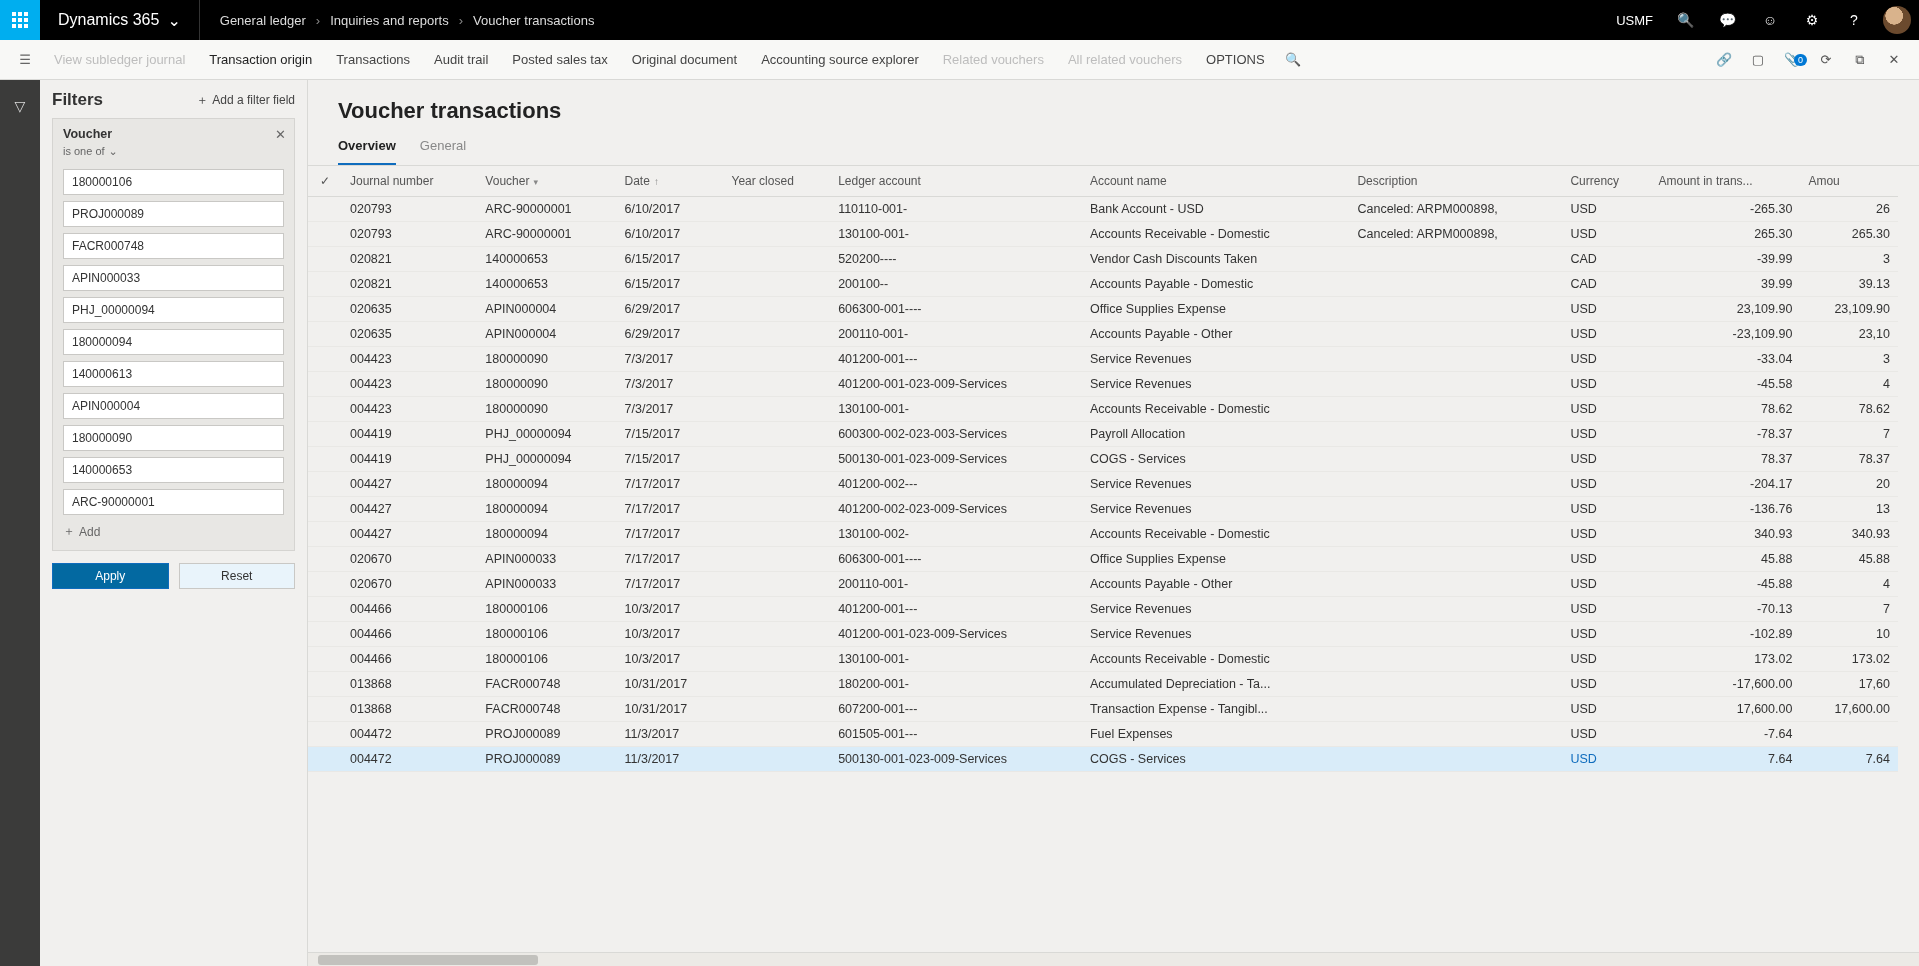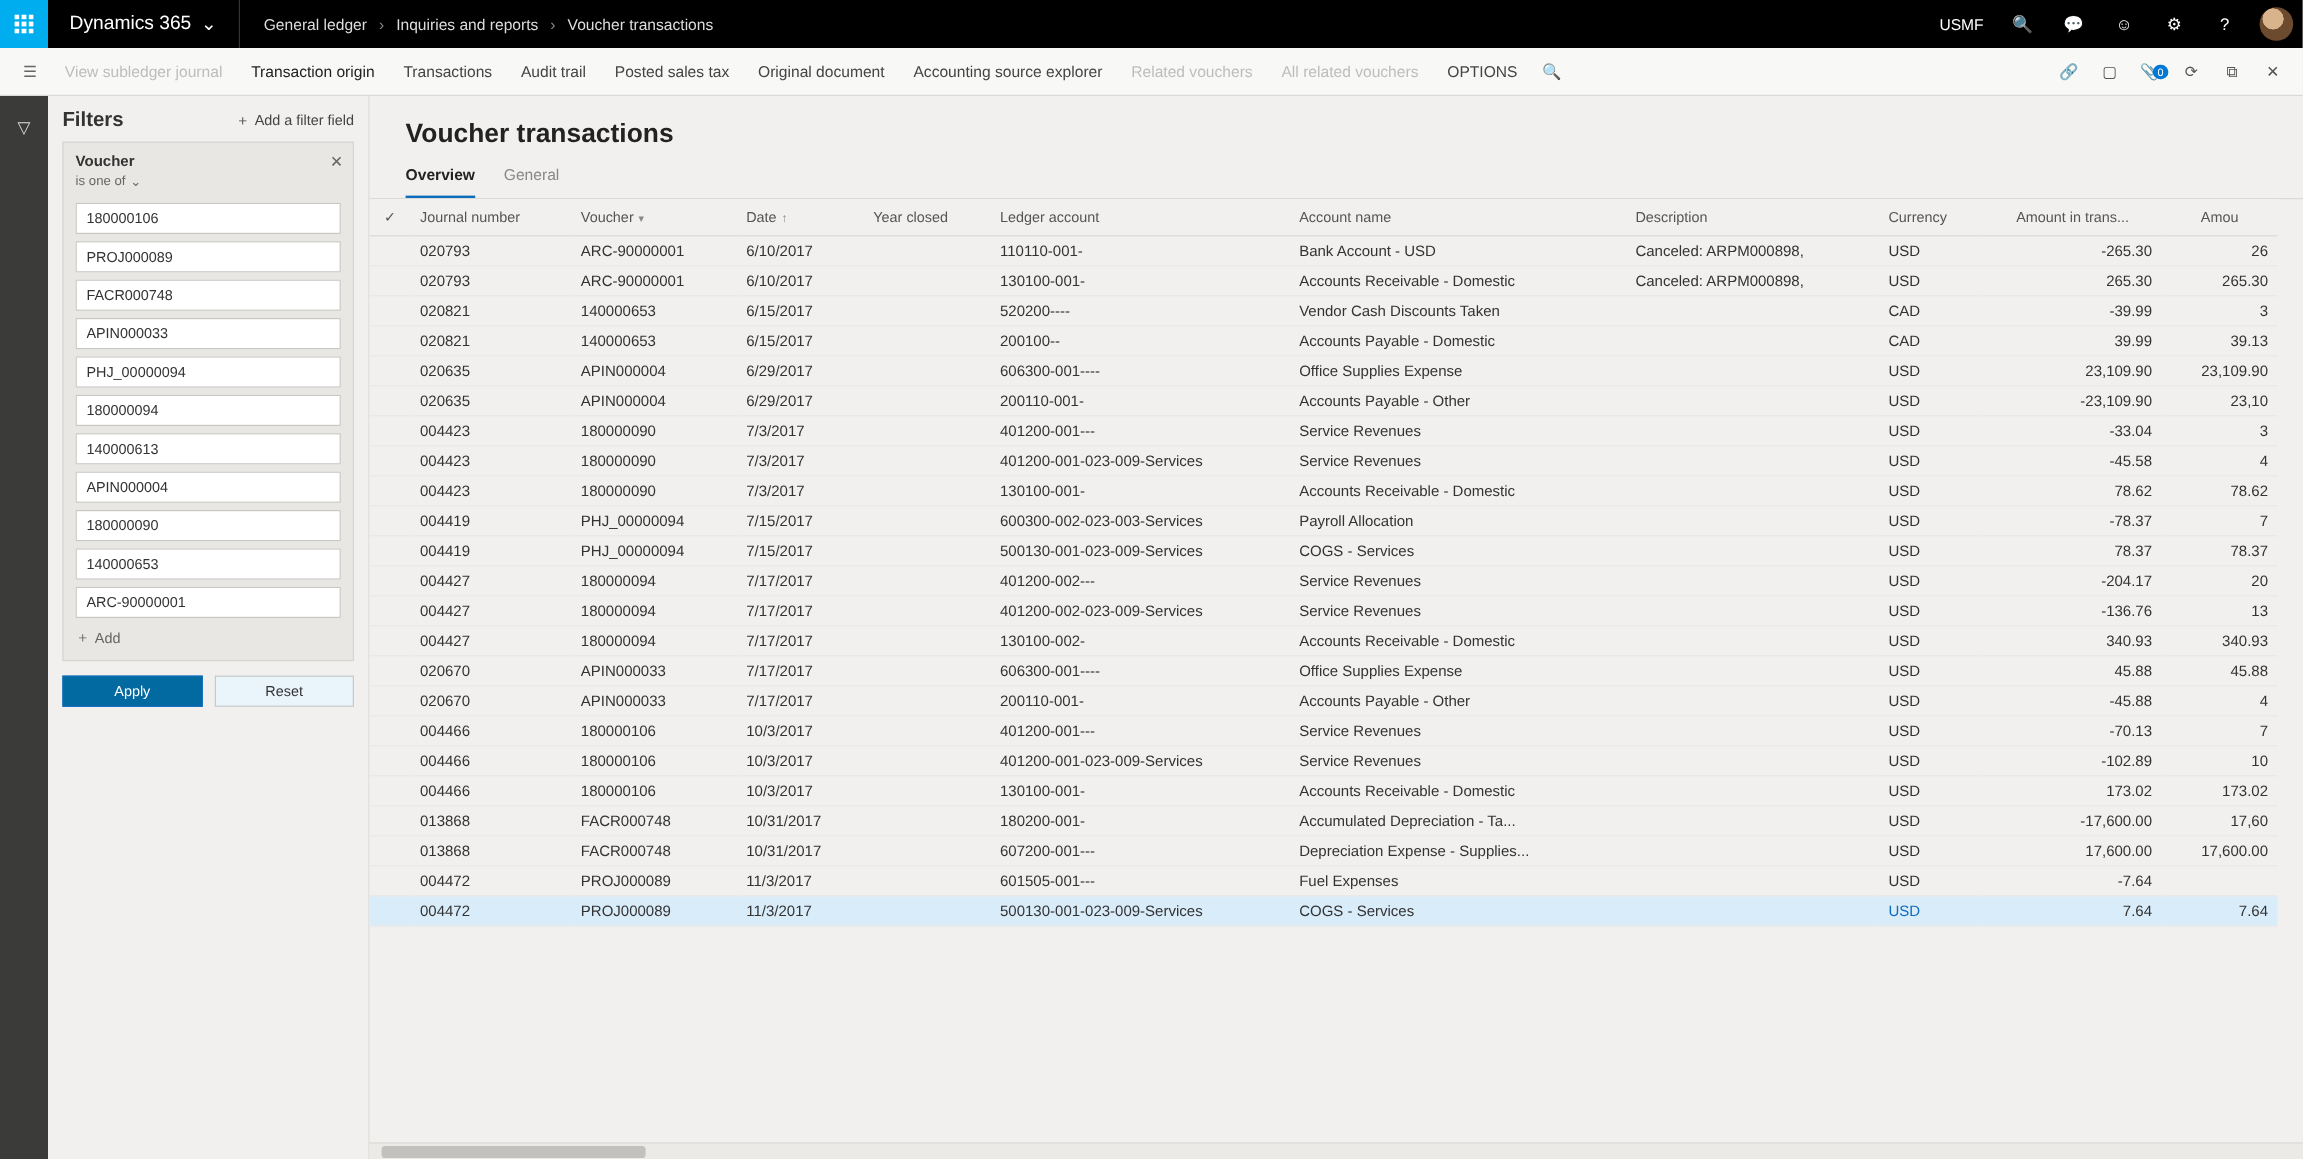--- a/index.html
+++ b/index.html
@@ -55,21 +55,21 @@
 .tabs .tab { font-size: 13px; color: #888; padding: 8px 0 10px 0; cursor: pointer; border-bottom: 2px solid transparent; }
 .tabs .tab.active { color: #222; border-bottom-color: #0f6cbd; font-weight: 600; }
 
 .gridwrap { flex: 1; overflow: hidden; position: relative; }
 .gridinner { position: absolute; inset: 0; overflow: auto; }
 table.grid { border-collapse: collapse; width: 1590px; background: #f1f0ee; }
 table.grid th { text-align: left; font-size: 12px; font-weight: 400; color: #555; padding: 8px 8px; border-bottom: 1px solid #d9d9d6; background: #f1f0ee; position: sticky; top: 0; white-space: nowrap; }
 table.grid th.check { width: 34px; text-align: center; }
 table.grid td { font-size: 12.5px; color: #333; padding: 5px 8px; border-bottom: 1px solid #e9e8e5; white-space: nowrap; }
 table.grid td.num { text-align: right; }
-table.grid th.num { text-align: center; }
+table.grid th.num { text-align: left; }
 table.grid tr.sel td { background: #d9ecf9; }
 table.grid tr.sel td.link { color: #0f6cbd; }
 .sorticon::after { content: "↑"; font-size: 10px; margin-left: 4px; color: #888; }
 .filtericon::after { content: "▾"; font-size: 9px; margin-left: 4px; color: #888; }
 
 .hscroll { height: 14px; background: #eceae6; border-top: 1px solid #d9d9d6; position: relative; }
 .hscroll .thumb { position: absolute; top: 2px; left: 10px; width: 220px; height: 10px; background: #c2c1bd; border-radius: 3px; }
 
 svg { display: block; }
 </style>
@@ -465,21 +465,21 @@
               <td class="num">-17,600.00</td>
               <td class="num">17,60</td>
             </tr>
             <tr>
               <td></td>
               <td>013868</td>
               <td>FACR000748</td>
               <td>10/31/2017</td>
               <td></td>
               <td>607200-001---</td>
-              <td>Depreciation Expense - Supplies...</td>
+              <td>Transaction Expense - Tangibl...</td>
               <td></td>
               <td>USD</td>
               <td class="num">17,600.00</td>
               <td class="num">17,600.00</td>
             </tr>
             <tr>
               <td></td>
               <td>004472</td>
               <td>PROJ000089</td>
               <td>11/3/2017</td>

